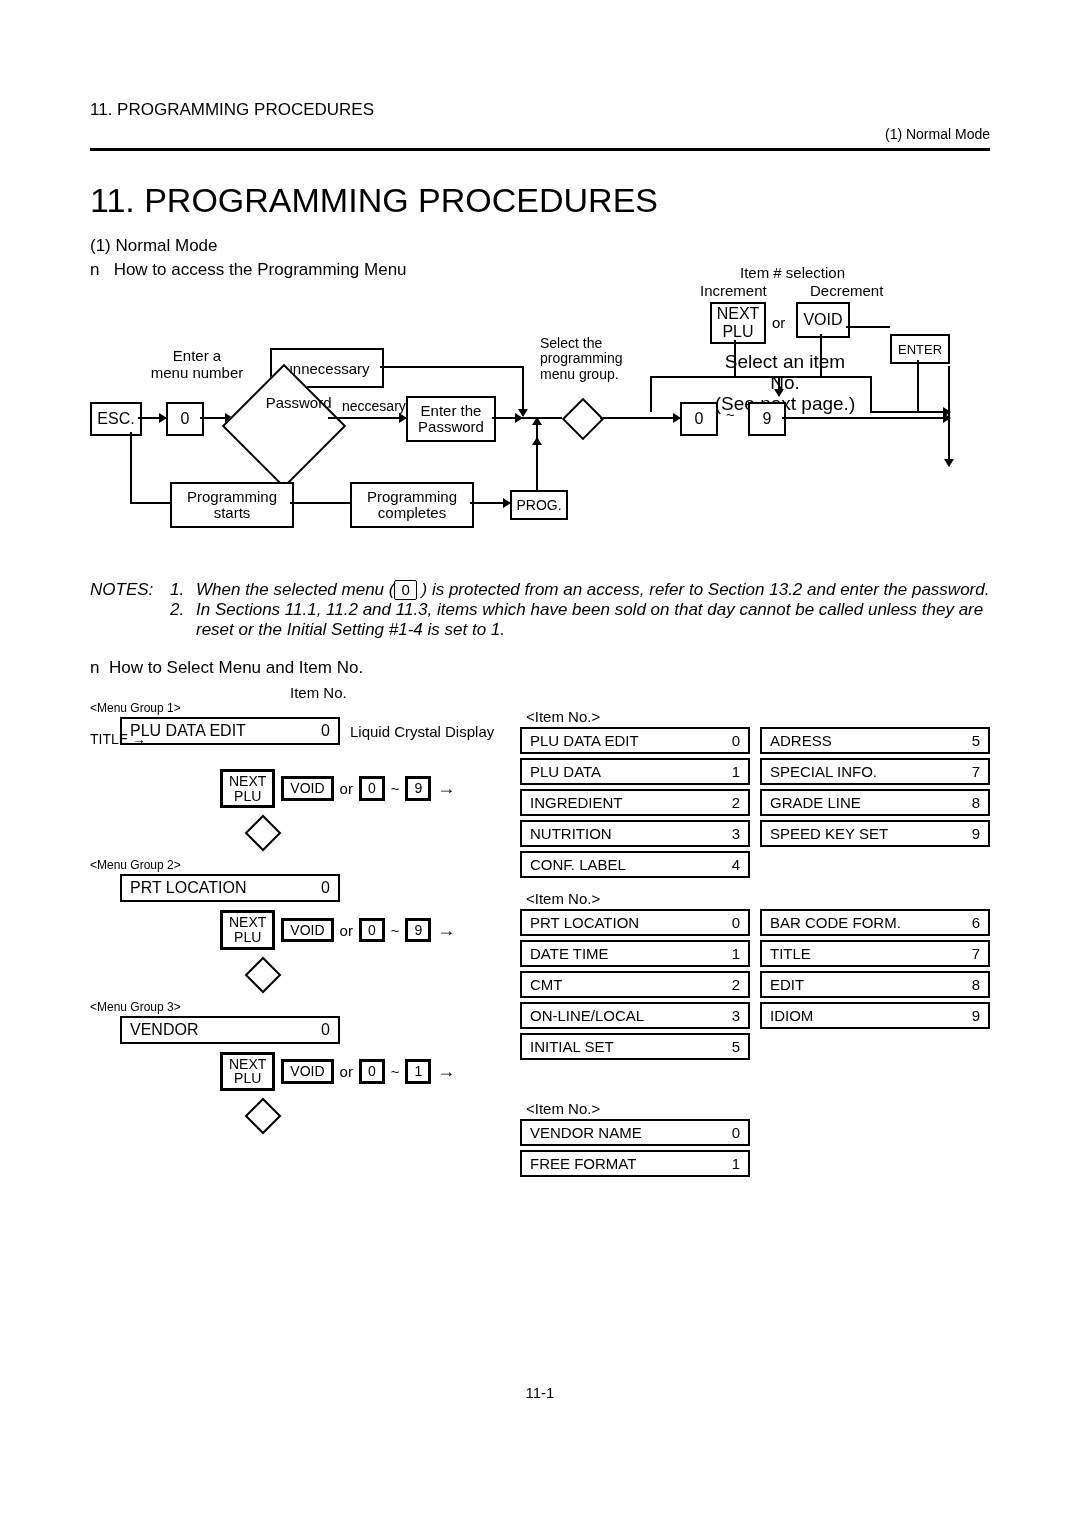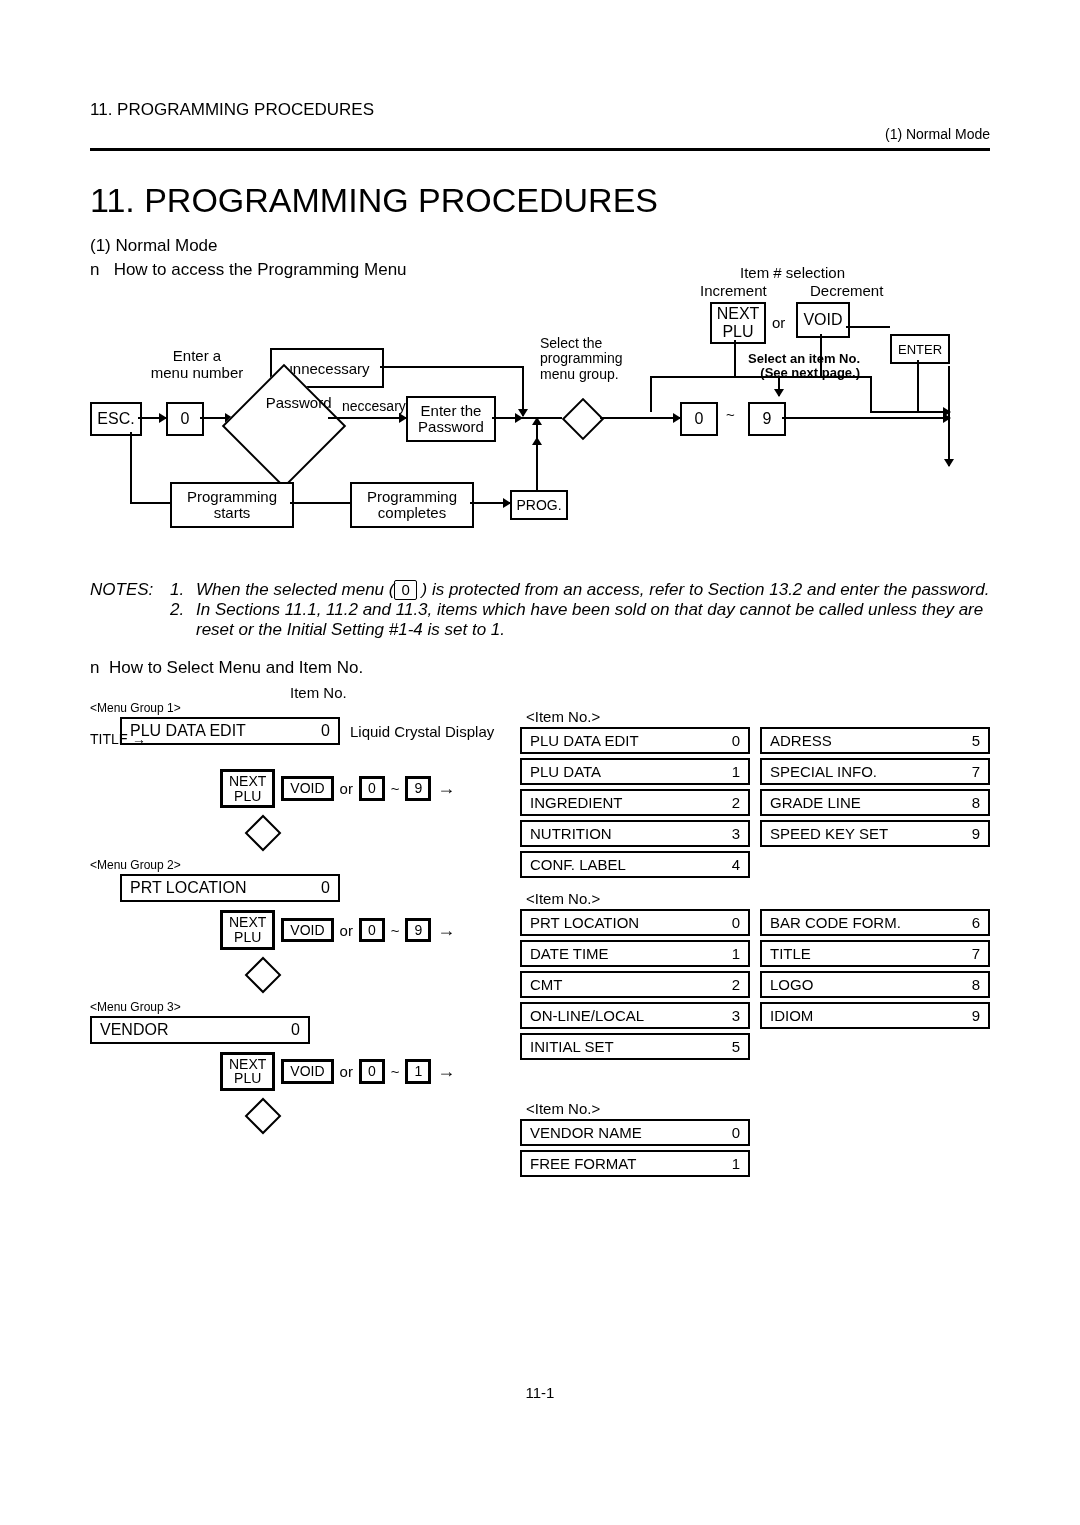--- a/index.html
+++ b/index.html
@@ -199,21 +199,21 @@
     <div class="line-h" style="left:756px; top:40px; width:44px;"></div>
     <div class="line-h arrow-r" style="left:780px; top:125px; width:80px;"></div>
 
     <div class="lbl twoline" style="left:52px; top:62px; width:110px; text-align:center;">
       <span>Enter a</span><br><span>menu number</span>
     </div>
     <div class="box" style="left:180px; top:62px; width:110px; height:36px; font-size:15px;">unnecessary</div>
     <div class="lbl twoline" style="left:450px; top:50px; width:110px; text-align:left; font-size:14px;">
       <span>Select the</span><br><span>programming</span><br><span>menu group.</span>
     </div>
-    <div class="lbl twoline" style="left:620px; top:66px; width:150px; text-align:right; font-size:13px;font-weight:bold;">
+    <div class="lbl twoline" style="left:620px; top:66px; width:150px; text-align:center; font-size:19px;">
       <span>Select an item No.</span><br><span>(See next page.)</span>
     </div>
 
     <div class="box kbox" style="left:0px; top:116px; width:48px; height:30px;">ESC.</div>
     <div class="line-h arrow-r" style="left:48px; top:131px; width:28px;"></div>
     <div class="box kbox" style="left:76px; top:116px; width:34px; height:30px;">0</div>
     <div class="line-h arrow-r" style="left:110px; top:131px; width:32px;"></div>
 
     <div class="diamond" style="left:150px; top:96px;">
         <span>Password</span>
@@ -320,21 +320,21 @@
         <span class="or">or</span>
         <div class="kb">0</div>
         <span class="or">~</span>
         <div class="kb">9</div>
         <span style="font-size:18px;">→</span>
       </div>
       <div class="sdiamond"></div>
 
       <div class="grp-label">&lt;Menu Group 3&gt;</div>
       <div style="display:flex; align-items:center; gap:10px;">
-        <div class="disp" style="width:200px; ">
+        <div class="disp" style="width:200px; margin-left:30px;">
           <span>VENDOR</span>
             <span>0</span>
         </div>
       </div>
       <div class="keyrow">
         <div class="kb two">
             <span>NEXT</span>
             <span>PLU</span>
           </div>
         <div class="kb">VOID</div>
@@ -419,21 +419,21 @@
               <span>TITLE</span>
               <span>7</span>
             </div>
           </div>
           <div class="item-row">
             <div class="item-cell">
               <span>CMT</span>
               <span>2</span>
             </div>
             <div class="item-cell">
-              <span>LOGO</span>
+              <span>EDIT</span>
               <span>8</span>
             </div>
           </div>
           <div class="item-row">
             <div class="item-cell">
               <span>ON-LINE/LOCAL</span>
               <span>3</span>
             </div>
             <div class="item-cell">
               <span>IDIOM</span>

